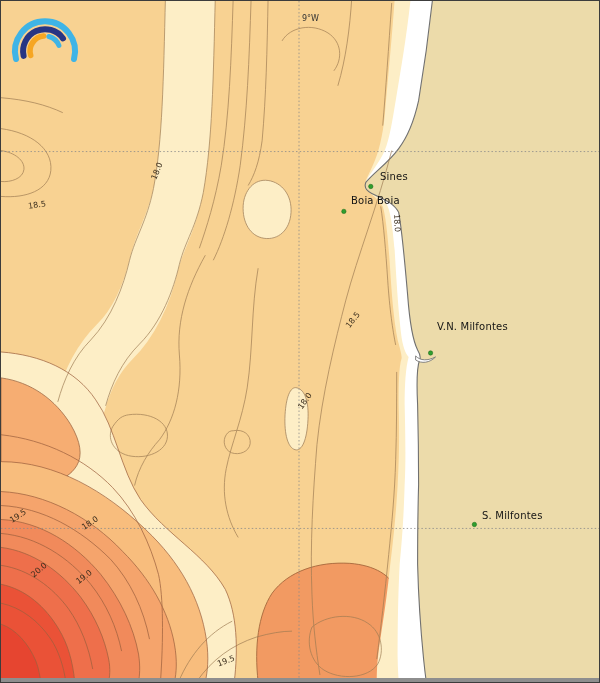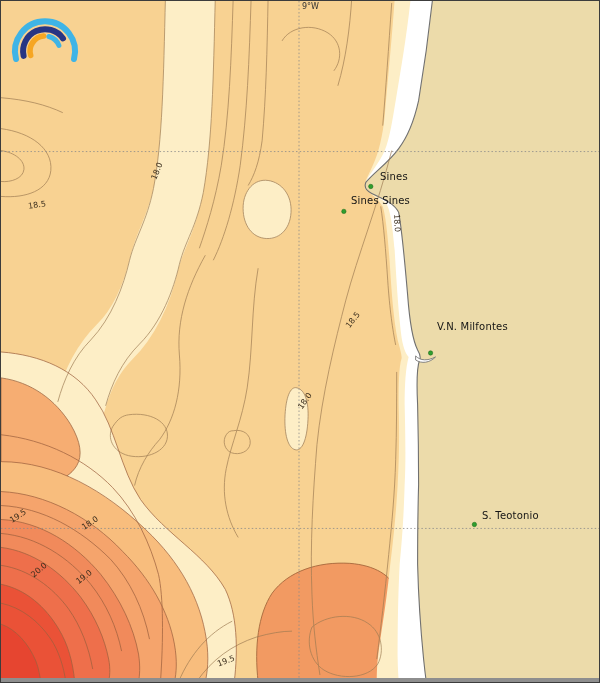--- a/index.html
+++ b/index.html
@@ -11,21 +11,21 @@
   #mapsvg{position:absolute;left:0;top:0;width:100%;height:100%;}
   .place{
     position:absolute;font-size:10px;color:#141414;white-space:nowrap;
     letter-spacing:0.2px;z-index:4;
   }
   .clabel{
     position:absolute;font-size:8px;color:#3a2d1c;white-space:nowrap;z-index:3;
     transform:translate(-50%,-50%) rotate(var(--r,0deg));
   }
   .gridlabel{
-    position:absolute;font-size:8px;color:#333;white-space:nowrap;z-index:3;
+    position:absolute;font-size:8px;color:#333;white-space:nowrap;z-index:3;margin-top:12px;
   }
   #logo{position:absolute;left:0;top:0;z-index:6;}
   #bottom-edge{
     position:absolute;left:0;bottom:0;width:100%;height:4px;background:#8e8e8e;z-index:5;
   }
 </style>
 </head>
 <body>
 
 <div id="viewport">
@@ -114,23 +114,23 @@
       <circle cx="371" cy="186" r="2.2"></circle>
       <circle cx="344" cy="211" r="2.2"></circle>
       <circle cx="431" cy="353" r="2.2"></circle>
       <circle cx="475" cy="525" r="2.2"></circle>
     </g>
   </svg>
 
   <div class="gridlabel" style="left:301px;top:1px">9°W</div>
 
   <div class="place" style="left:379px;top:170px">Sines</div>
-  <div class="place" style="left:350px;top:194px">Sines Sines</div>
+  <div class="place" style="left:350px;top:194px">Boia Boia</div>
   <div class="place" style="left:436px;top:320px">V.N. Milfontes</div>
-  <div class="place" style="left:481px;top:509px">S. Teotonio</div>
+  <div class="place" style="left:481px;top:509px">S. Milfontes</div>
 
   <div class="clabel" style="left:156px;top:170px;--r:-68deg">18.0</div>
   <div class="clabel" style="left:36px;top:204px;--r:-8deg">18.5</div>
   <div class="clabel" style="left:352px;top:319px;--r:-52deg">18.5</div>
   <div class="clabel" style="left:304px;top:400px;--r:-55deg">18.0</div>
   <div class="clabel" style="left:396px;top:222px;--r:88deg">18.0</div>
   <div class="clabel" style="left:17px;top:515px;--r:-33deg">19.5</div>
   <div class="clabel" style="left:89px;top:522px;--r:-33deg">18.0</div>
   <div class="clabel" style="left:38px;top:569px;--r:-40deg">20.0</div>
   <div class="clabel" style="left:83px;top:576px;--r:-37deg">19.0</div>

